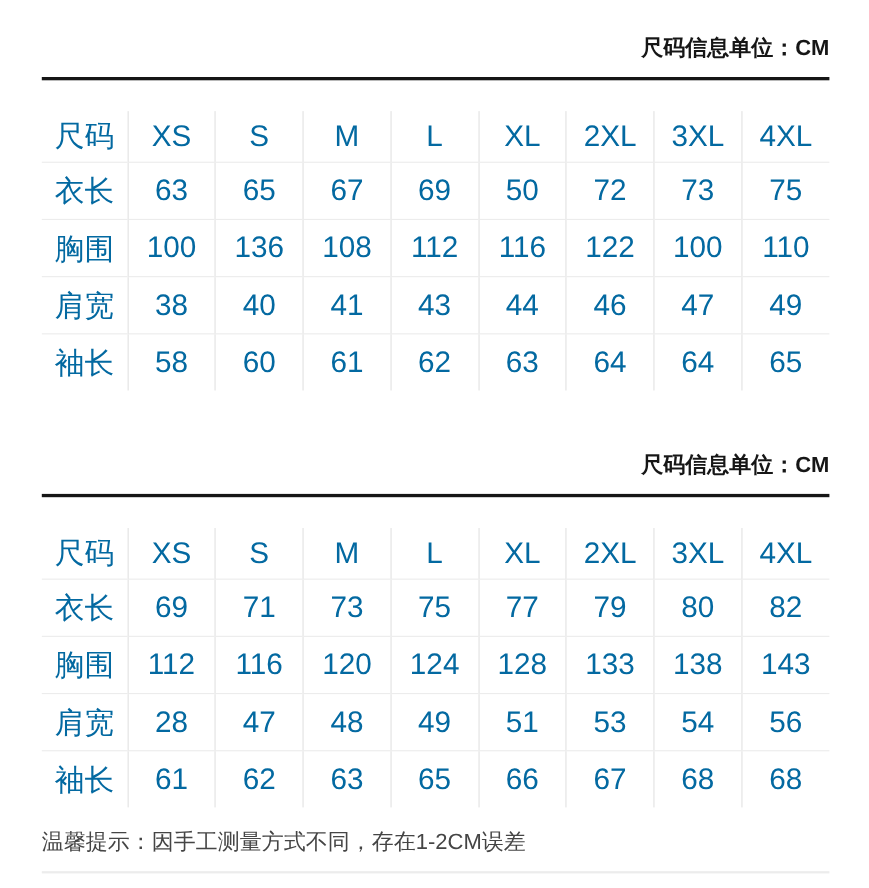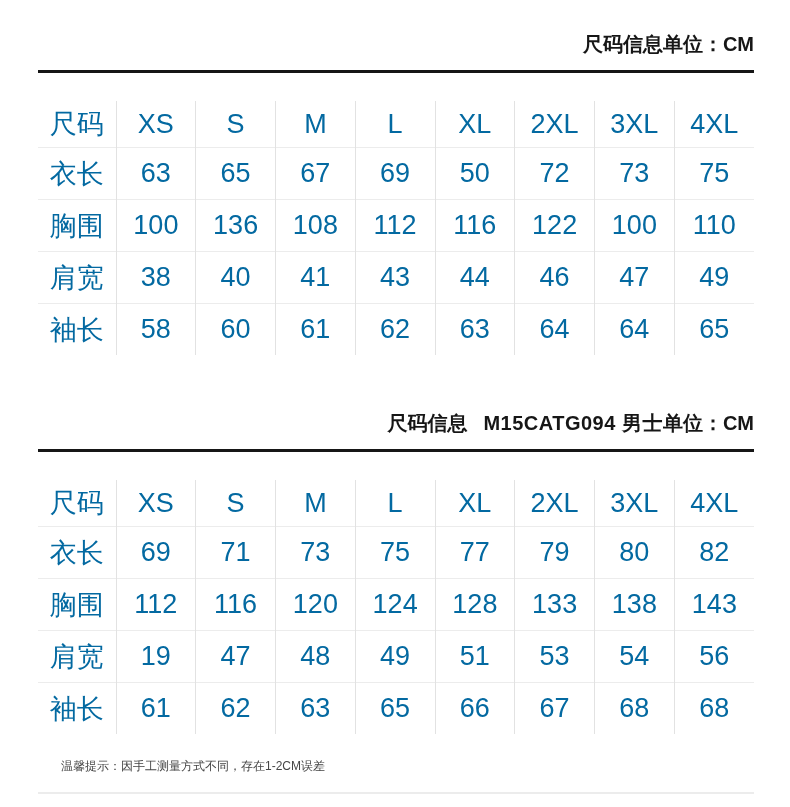--- a/index.html
+++ b/index.html
@@ -53,24 +53,23 @@
   table.size-table tr.head-row td { height: 46px; }
   table.size-table td:not(:last-child) {
     border-right: 1px solid #e2e2e2;
   }
   table.size-table tr:not(:first-child) td {
     border-top: 1px solid #ececec;
   }
   section.men-section { margin-top: 54px; }
   .note {
     margin-top: 20px;
-    font-size: 12px;
+    font-size: 20px;
     line-height: 24px;
     color: #454545;
-    margin-left: 23px;
   }
   .bottom-rule {
     height: 2px;
     background: #ececec;
     margin-top: 14px;
   }
 </style>
 </head>
 <body>
 
@@ -154,21 +153,20 @@
           <td>65</td>
         </tr>
       </tbody>
     </table>
   </section>
 
   <section class="men-section">
     <div class="chart-header">
       <div class="title-group">
         <span>尺码信息</span>
-        <span class="title-model">M15CATG094 男士</span>
       </div>
       <div>单位：CM</div>
     </div>
     <div class="rule"></div>
 
     <table class="size-table">
       <colgroup>
           <col class="c-label">
           <col>
           <col>
@@ -208,21 +206,21 @@
           <td>116</td>
           <td>120</td>
           <td>124</td>
           <td>128</td>
           <td>133</td>
           <td>138</td>
           <td>143</td>
         </tr>
         <tr>
           <td>肩宽</td>
-          <td>19</td>
+          <td>28</td>
           <td>47</td>
           <td>48</td>
           <td>49</td>
           <td>51</td>
           <td>53</td>
           <td>54</td>
           <td>56</td>
         </tr>
         <tr>
           <td>袖长</td>

